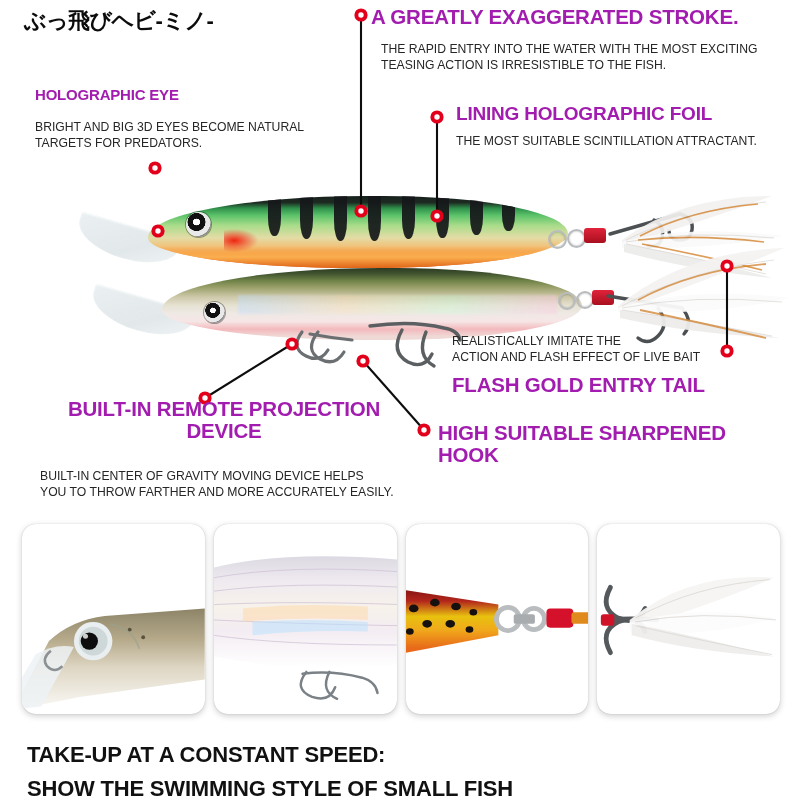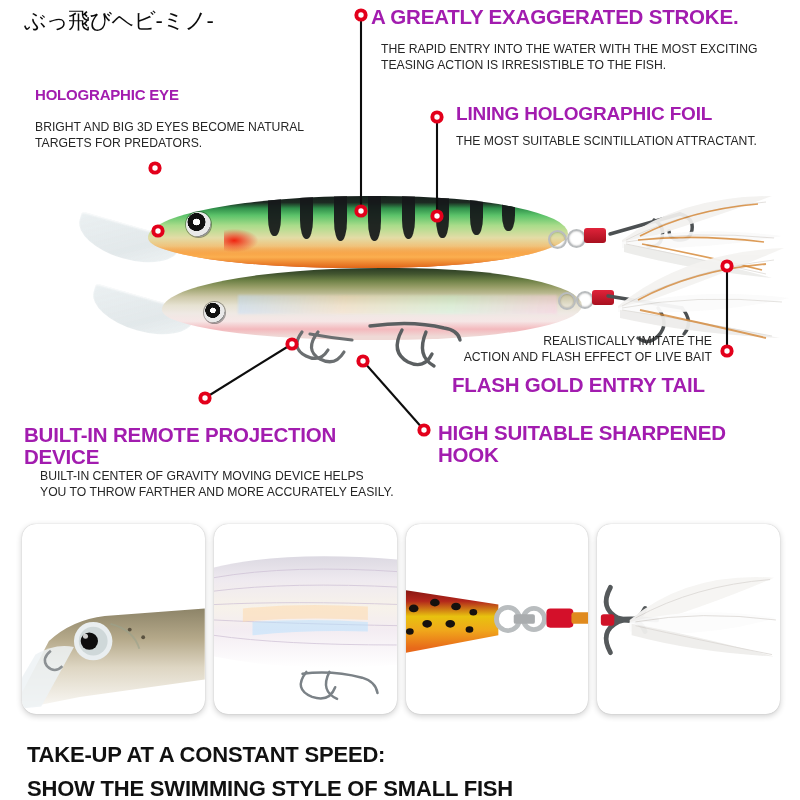--- a/index.html
+++ b/index.html
@@ -10,44 +10,44 @@
     color:#111111;
     overflow:hidden;
     position:relative;
     -webkit-font-smoothing:antialiased;
   }
   .stage{position:absolute;left:0;top:0;width:800px;height:800px;}
 
   
   .jp-title{
     position:absolute;left:24px;top:6px;
-    font-size:22px;font-weight:400;letter-spacing:-0.5px;
+    font-size:22px;font-weight:700;letter-spacing:-0.5px;
     color:#0b0b0b;white-space:nowrap;
   }
   .head{
     position:absolute;
     font-weight:700;color:#a21caf;
     letter-spacing:-0.2px;line-height:1.08;
     white-space:pre-line;
   }
   .sub{
     position:absolute;
     font-weight:400;color:#262626;
     font-size:12.2px;line-height:1.35;
     white-space:pre-line;
   }
   .h-stroke{left:371px;top:6px;font-size:20.5px;}
   .s-stroke{left:381px;top:41px;width:420px;}
   .h-foil{left:456px;top:104px;font-size:19px;}
   .s-foil{left:456px;top:133px;width:340px;}
   .h-eye{left:35px;top:87px;font-size:15px;}
   .s-eye{left:35px;top:119px;width:330px;}
-  .s-tail{left:452px;top:333px;width:260px;text-align:right;}
+  .s-tail{left:452px;top:333px;width:260px;text-align:left;}
   .h-tail{left:452px;top:374px;font-size:20.5px;}
-  .h-built{left:24px;top:424px;font-size:20.5px;width:400px;}
+  .h-built{left:24px;top:398px;font-size:20.5px;width:400px;text-align:center;}
   .s-built{left:40px;top:468px;width:400px;}
   .h-hook{left:438px;top:422px;font-size:20.5px;width:340px;}
   .foot{
     position:absolute;left:27px;top:738px;
     font-size:22px;font-weight:700;color:#111;
     line-height:1.55;white-space:pre-line;letter-spacing:-0.2px;
   }
 
   
   .svg-layer{position:absolute;left:0;top:0;width:800px;height:800px;pointer-events:none;}

